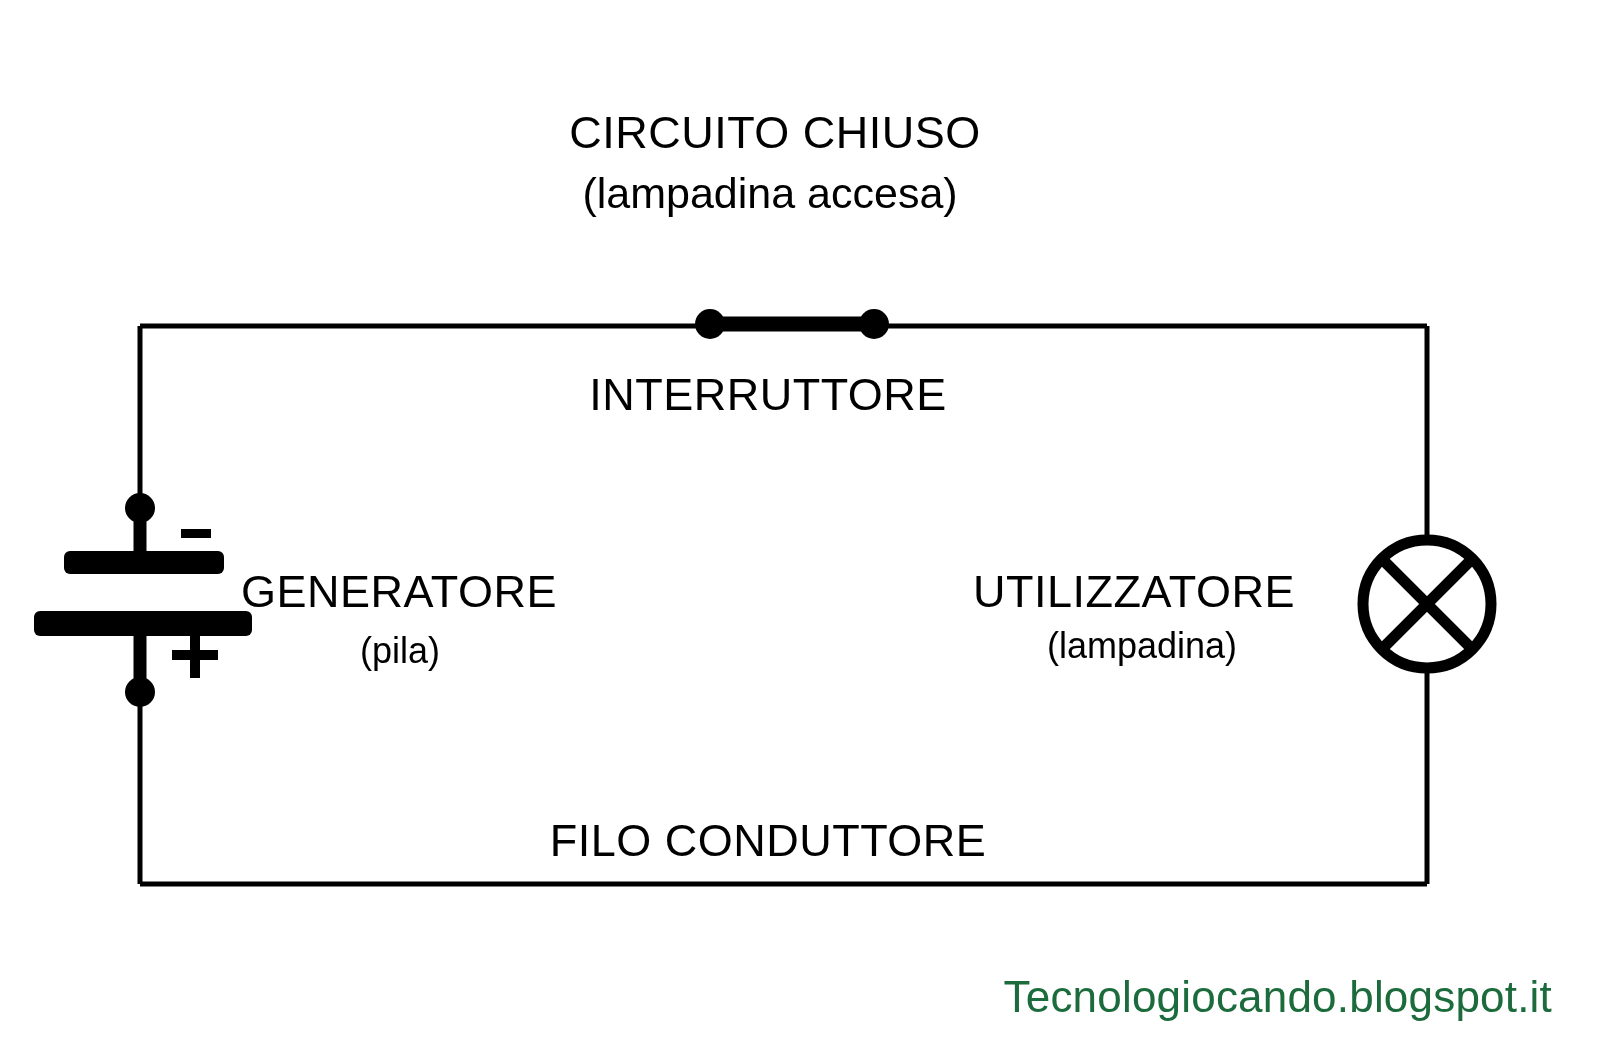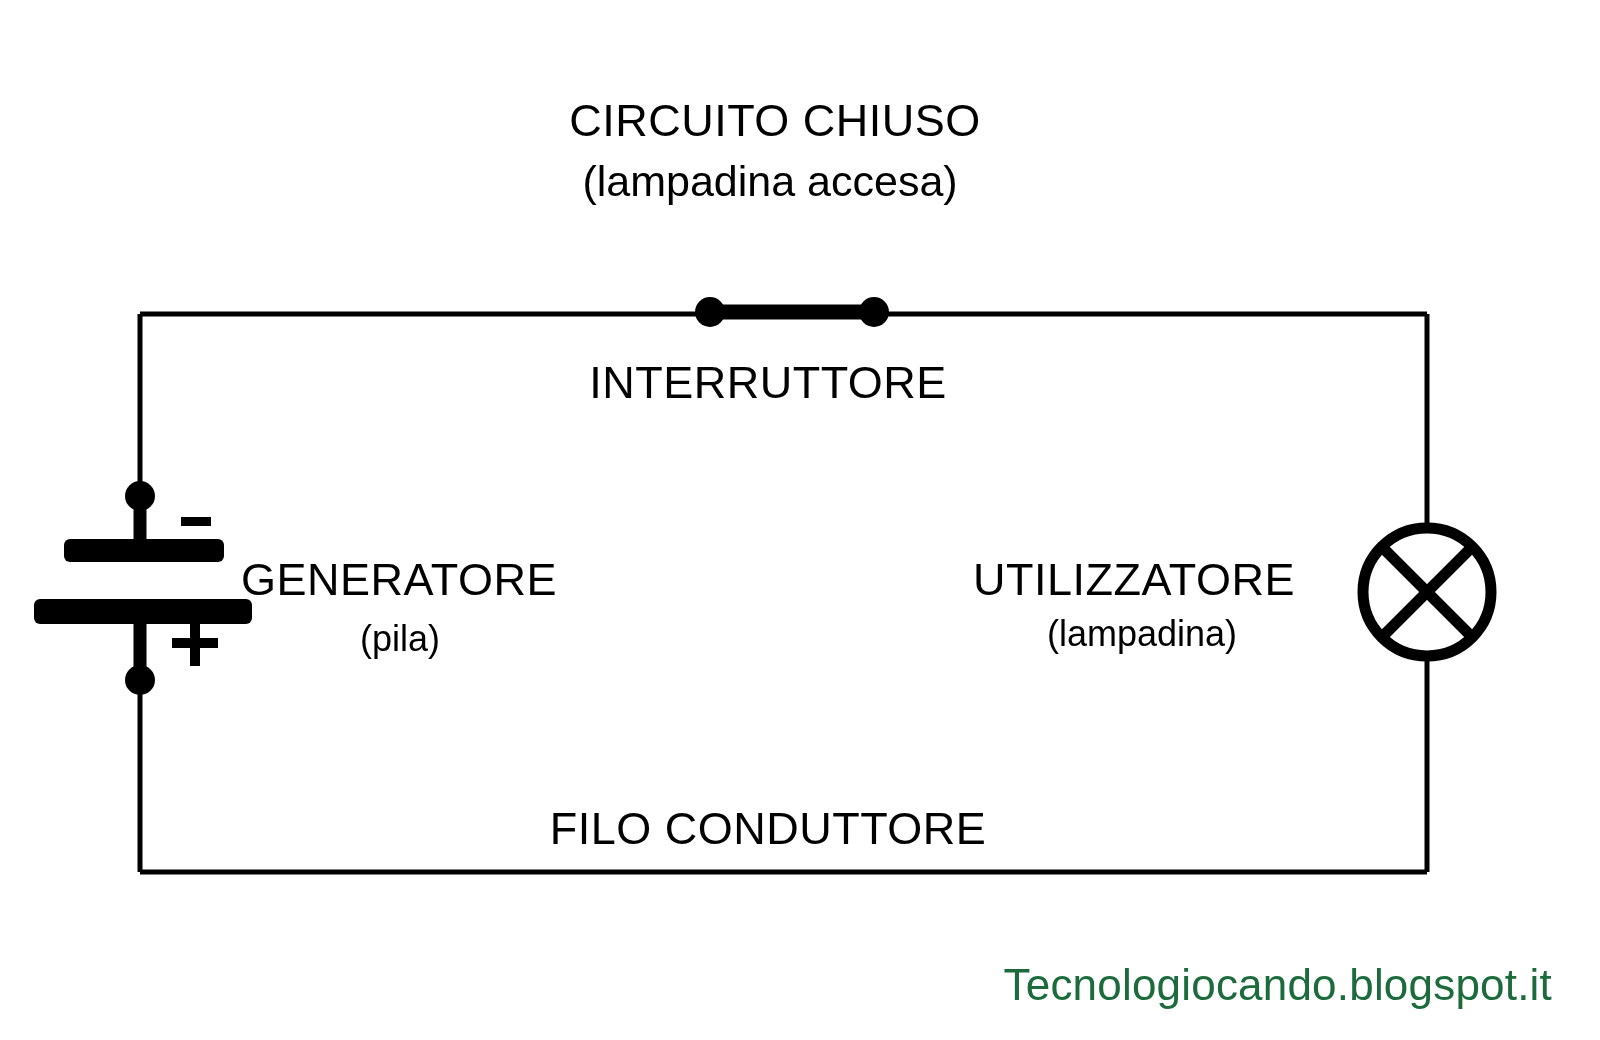--- a/index.html
+++ b/index.html
@@ -12,21 +12,21 @@
     width: 1600px;
     height: 1040px;
     position: relative;
     overflow: hidden;
     font-family: "Liberation Sans", sans-serif;
     background: #ffffff;
   }
   #diagram-root {
     position: absolute;
     left: 0;
-    top: 4px;
+    top: 16px;
     width: 1600px;
     height: 802px;
   }
   svg#circuit-svg {
     display: block;
     width: 1600px;
     height: 1040px;
   }
   .wire {
     stroke: #000000;

